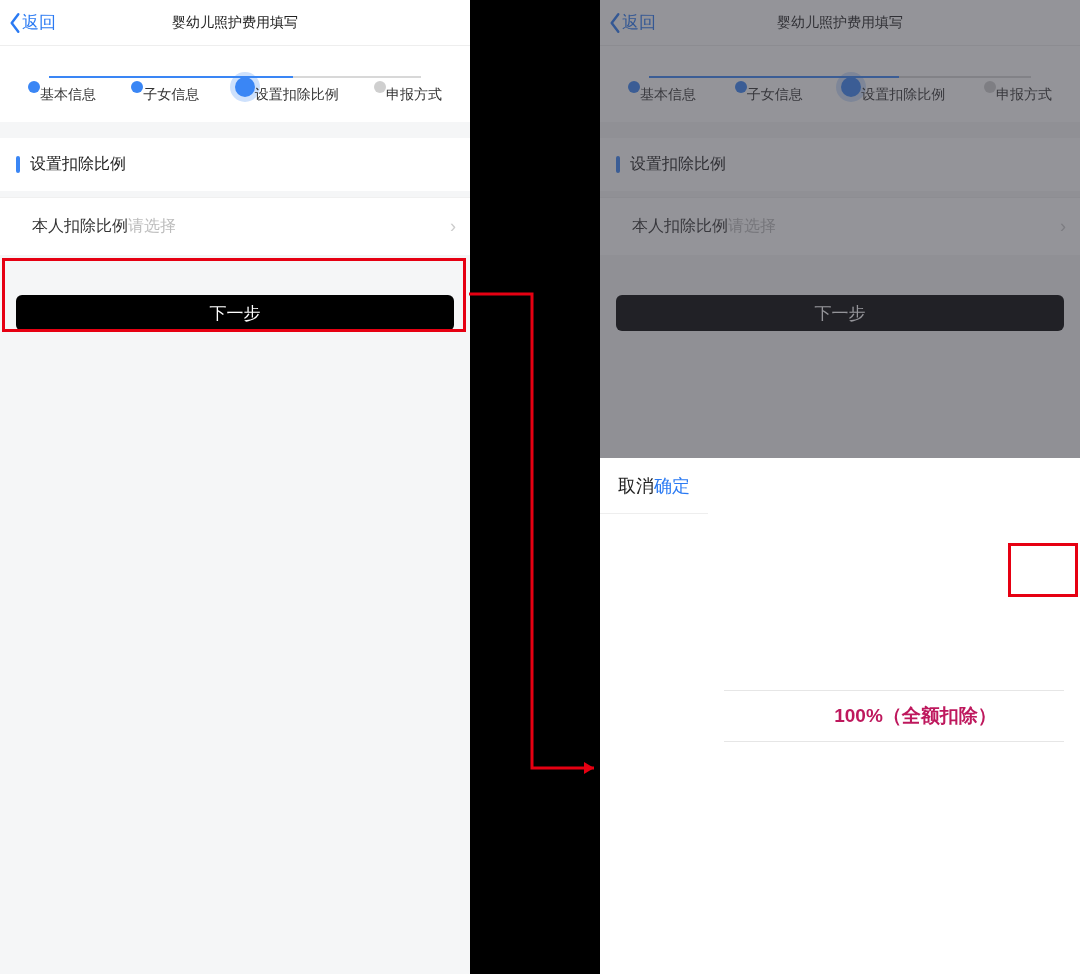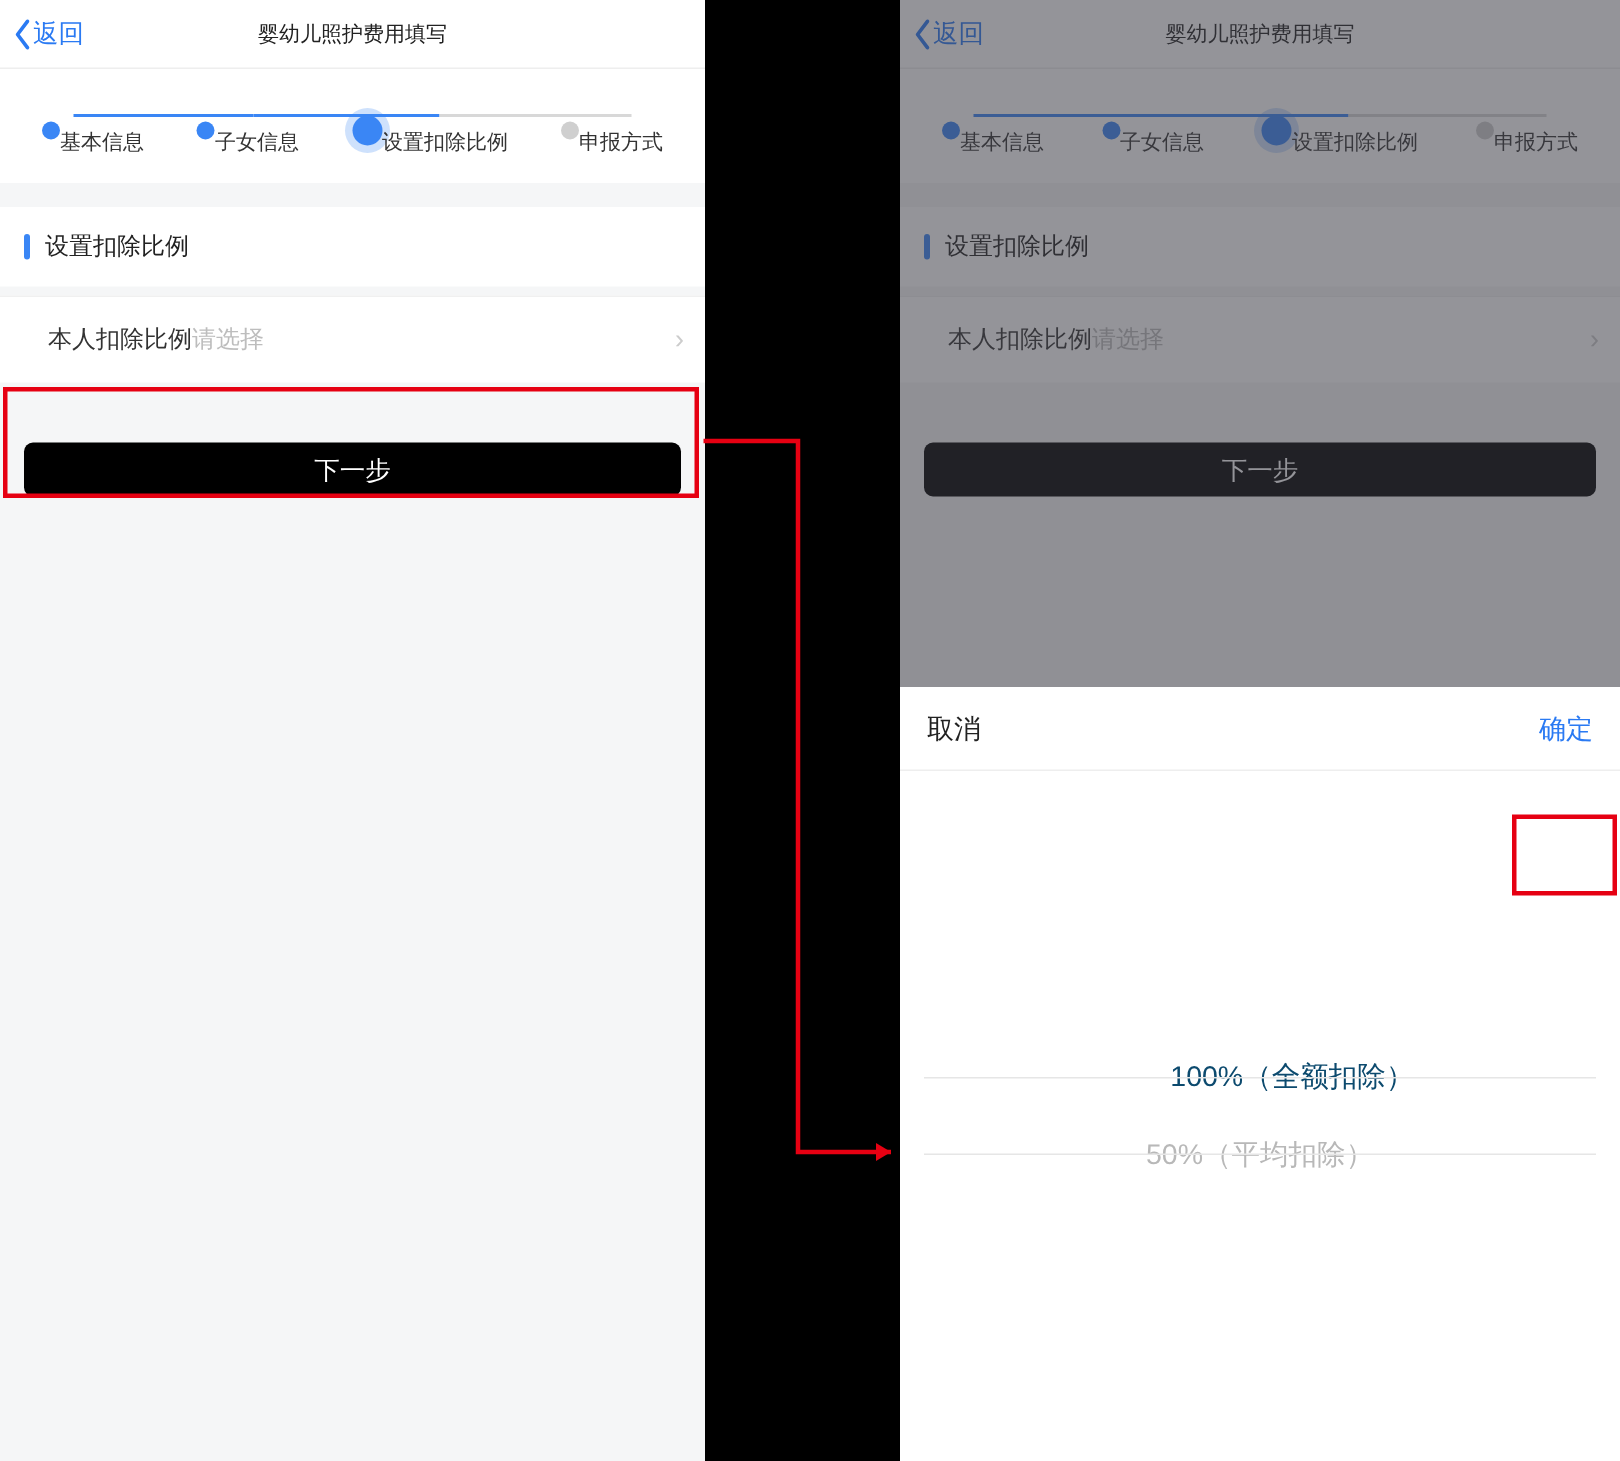--- a/index.html
+++ b/index.html
@@ -152,21 +152,21 @@
       justify-content: center;
       font-size: 17px;
     }
     .picker {
       position: absolute;
       left: 0; right: 0; bottom: 0;
       height: 516px;
       background: #fff;
       z-index: 10;
       display: flex;
-      flex-direction: column;
+      flex-direction: row;
     }
     .picker-bar {
       height: 56px;
       display: flex;
       justify-content: space-between;
       align-items: center;
       padding: 0 18px;
       border-bottom: 1px solid #eee;
     }
     .picker-cancel { color: #222; font-size: 18px; }
@@ -180,21 +180,21 @@
       justify-content: center;
     }
     .picker-option {
       height: 52px;
       display: flex;
       align-items: center;
       justify-content: center;
       font-size: 19px;
       width: 100%;
     }
-    .picker-option.selected { color: #0c4a6e; font-weight: 400; padding-left: 43px; }
+    .picker-option.selected { color: #be185d; font-weight: 700; padding-left: 43px; }
     .picker-option.faded { color: #b8b8b8; }
     .picker-band {
       position: absolute;
       left: 16px; right: 16px;
       height: 52px;
       border-top: 1px solid #e6e6e6;
       border-bottom: 1px solid #e6e6e6;
       top: calc(50% - 26px);
       pointer-events: none;
     }
@@ -324,21 +324,20 @@
   <div class="dimmer" style="height:542px;"></div>
 
   <div class="picker">
     <div class="picker-bar">
       <span class="picker-cancel">取消</span>
       <span class="picker-confirm">确定</span>
     </div>
     <div class="picker-body">
       <div class="picker-band"></div>
       <div class="picker-option selected">100%（全额扣除）</div>
-      <div class="picker-option faded">50%（平均扣除）</div>
     </div>
   </div>
 
   <div class="red-confirm-box" style="right:2px; top:543px; width:70px; height:54px;"></div>
 </div>
 
 <svg class="arrow-svg" style="left:466px; top:290px; width:140px; height:490px;">
   <path d="M3 4 L66 4 L66 478 L128 478" stroke="#e60012" stroke-width="3" fill="none"></path>
   <path d="M128 478 L118 472 L118 484 Z" fill="#e60012"></path>
 </svg>

